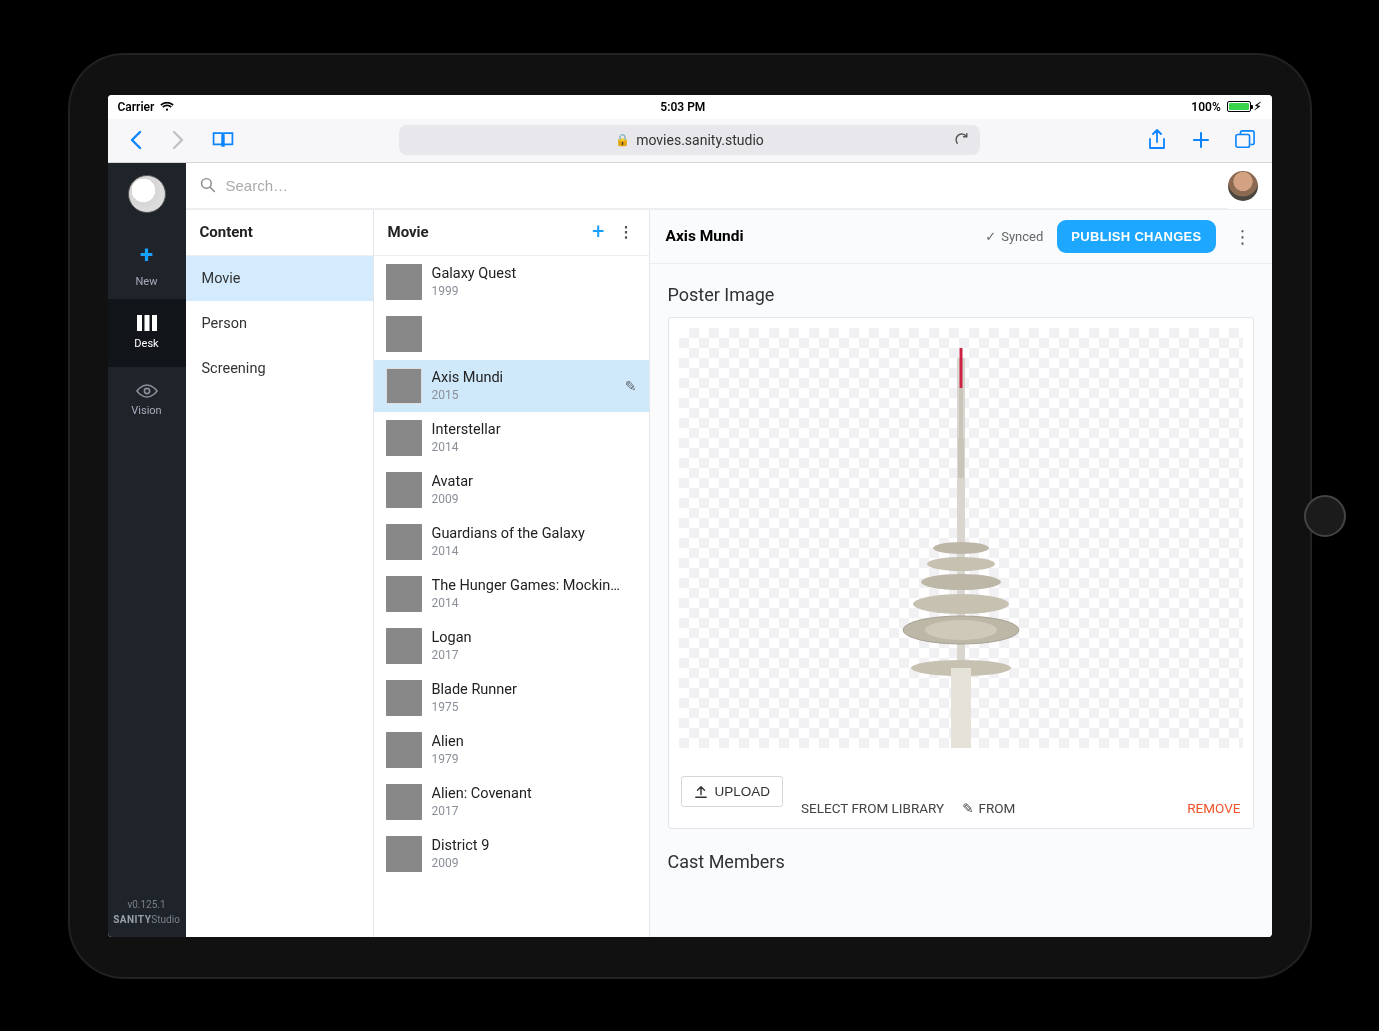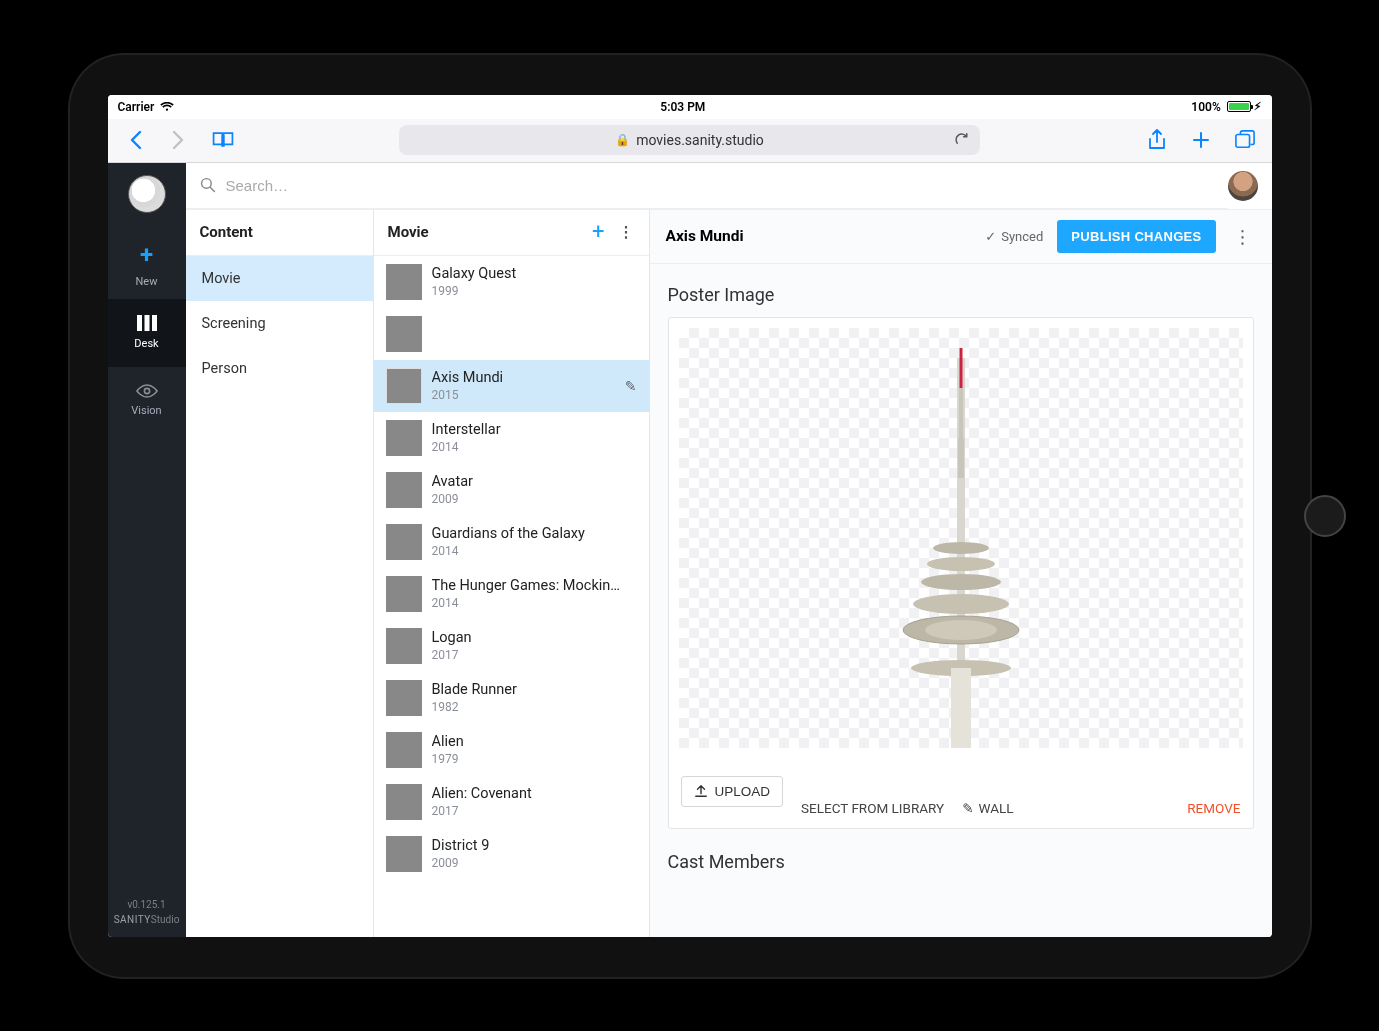--- a/index.html
+++ b/index.html
@@ -126,21 +126,21 @@
   .rail .item {
     width: 100%; height: 68px;
     display:flex; flex-direction:column; align-items:center; justify-content:center;
     gap:6px; color:#aab; cursor:pointer;
   }
   .rail .item.active { background:#111419; color:#fff; }
   .rail .item .glyph { font-size: 20px; }
   .rail .item.new .glyph { color:#18a0ff; font-weight:700; font-size:24px; }
   .rail .spacer { flex:1; }
   .rail .footer { font-size:10px; color:#7a808a; text-align:center; padding-bottom:10px; line-height:1.5;}
-  .rail .footer strong { font-weight:400; color:#9aa0aa; letter-spacing:.5px;}
+  .rail .footer strong { font-weight:700; color:#9aa0aa; letter-spacing:.5px;}
 
   
   .col {
     background:#fff; border-right:1px solid #e6e6ea; display:flex; flex-direction:column; min-height:0;
   }
   .col-header {
     height: 46px; display:flex; align-items:center; padding: 0 14px;
     font-weight:700; color:#222; font-size:15px;
     border-bottom:1px solid #eceef1;
     justify-content:space-between;
@@ -195,21 +195,21 @@
     position:absolute; right:12px; color:#5b6068; font-size:14px;
   }
 
   .detail-header {
     display:flex; align-items:center; padding: 10px 16px; gap:14px;
     border-bottom:1px solid #eceef1;
   }
   .detail-header .title { font-weight:700; font-size:15.5px; flex:1; }
   .synced { font-size:13px; color:#666; display:flex; gap:5px; align-items:center;}
   .btn-primary {
-    background:#1ea7ff; color:#fff; border:none; border-radius:3px;
+    background:#1ea7ff; color:#fff; border:none; border-radius:9px;
     padding:9px 14px; font-size:13px; font-weight:600; letter-spacing:.3px;
     cursor:pointer;
   }
   .kebab { color:#555; font-size:18px; padding:0 4px;}
 
   .detail-body { padding: 14px 18px; overflow-y:auto; flex:1; }
   .section-title { font-size:18px; color:#303236; margin: 6px 0 12px;}
   .card {
     background:#fff; border:1px solid #e3e5e9; border-radius:3px;
   }
@@ -232,21 +232,21 @@
     overflow:hidden;
   }
   .poster svg { height: 100%; }
   .img-actions {
     display:flex; align-items:center; gap:18px;
     padding: 10px 12px 12px;
     font-size:13.5px; color:#444;
   }
   .btn-outline {
     border:1px solid #d5d7db; background:#fff; border-radius:3px;
-    padding:7px 12px; display:flex; gap:7px; align-items:flex-start;
+    padding:7px 12px; display:flex; gap:7px; align-items:center;
     font-size:13.5px; color:#333;
   }
   .link { cursor:pointer;margin-top:32px; }
   .link.danger { color:#f0522a; margin-left:auto; }
   .link .pen { margin-right:5px; }
 
   
   svg { display:block; }
 
   
@@ -373,22 +373,22 @@
           <div class="avatar" style="align-self:center;"></div>
         </div>
 
         <div style="flex:1; display:flex; min-height:0;">
           <div class="col col1">
             <div class="col-header">
               <span>Content</span>
             </div>
             <div class="listbody" id="types-list">
                 <div class="type-item selected">Movie</div>
+                <div class="type-item">Person</div>
                 <div class="type-item">Screening</div>
-                <div class="type-item">Person</div>
               </div>
           </div>
 
           <div class="col col2">
             <div class="col-header">
               <span>Movie</span>
               <span class="right">
                 <span class="plus">+</span>
                 <span class="dots">⋮</span>
               </span>
@@ -444,21 +444,21 @@
                   <div class="thumb tc7"></div>
                   <div class="meta">
                     <div class="title">Logan</div>
                     <div class="year">2017</div>
                   </div>
                 </div>
                 <div class="movie-item">
                   <div class="thumb tc8"></div>
                   <div class="meta">
                     <div class="title">Blade Runner</div>
-                    <div class="year">1982</div>
+                    <div class="year">1975</div>
                   </div>
                 </div>
                 <div class="movie-item">
                   <div class="thumb tc9"></div>
                   <div class="meta">
                     <div class="title">Alien</div>
                     <div class="year">1979</div>
                   </div>
                 </div>
                 <div class="movie-item">
@@ -513,21 +513,21 @@
                   <button class="btn-outline">
                     <span>
                       <svg width="14" height="14" viewBox="0 0 16 16">
                           <path d="M8 11V2M4 6l4-4 4 4M2 14h12" stroke="#333" stroke-width="1.6" fill="none" stroke-linecap="round" stroke-linejoin="round"></path>
                         </svg>
                     </span>
                     <span>UPLOAD</span>
                   </button>
                   <span class="link">SELECT FROM LIBRARY</span>
                   <span class="link">
-                    <span class="pen">✎</span><span>WALL</span>
+                    <span class="pen">✎</span><span>FROM</span>
                   </span>
                   <span class="link danger">REMOVE</span>
                 </div>
               </div>
               <div class="section-title" style="margin-top:22px;">Cast Members</div>
             </div>
           </div>
         </div>
       </div>
     </div>

